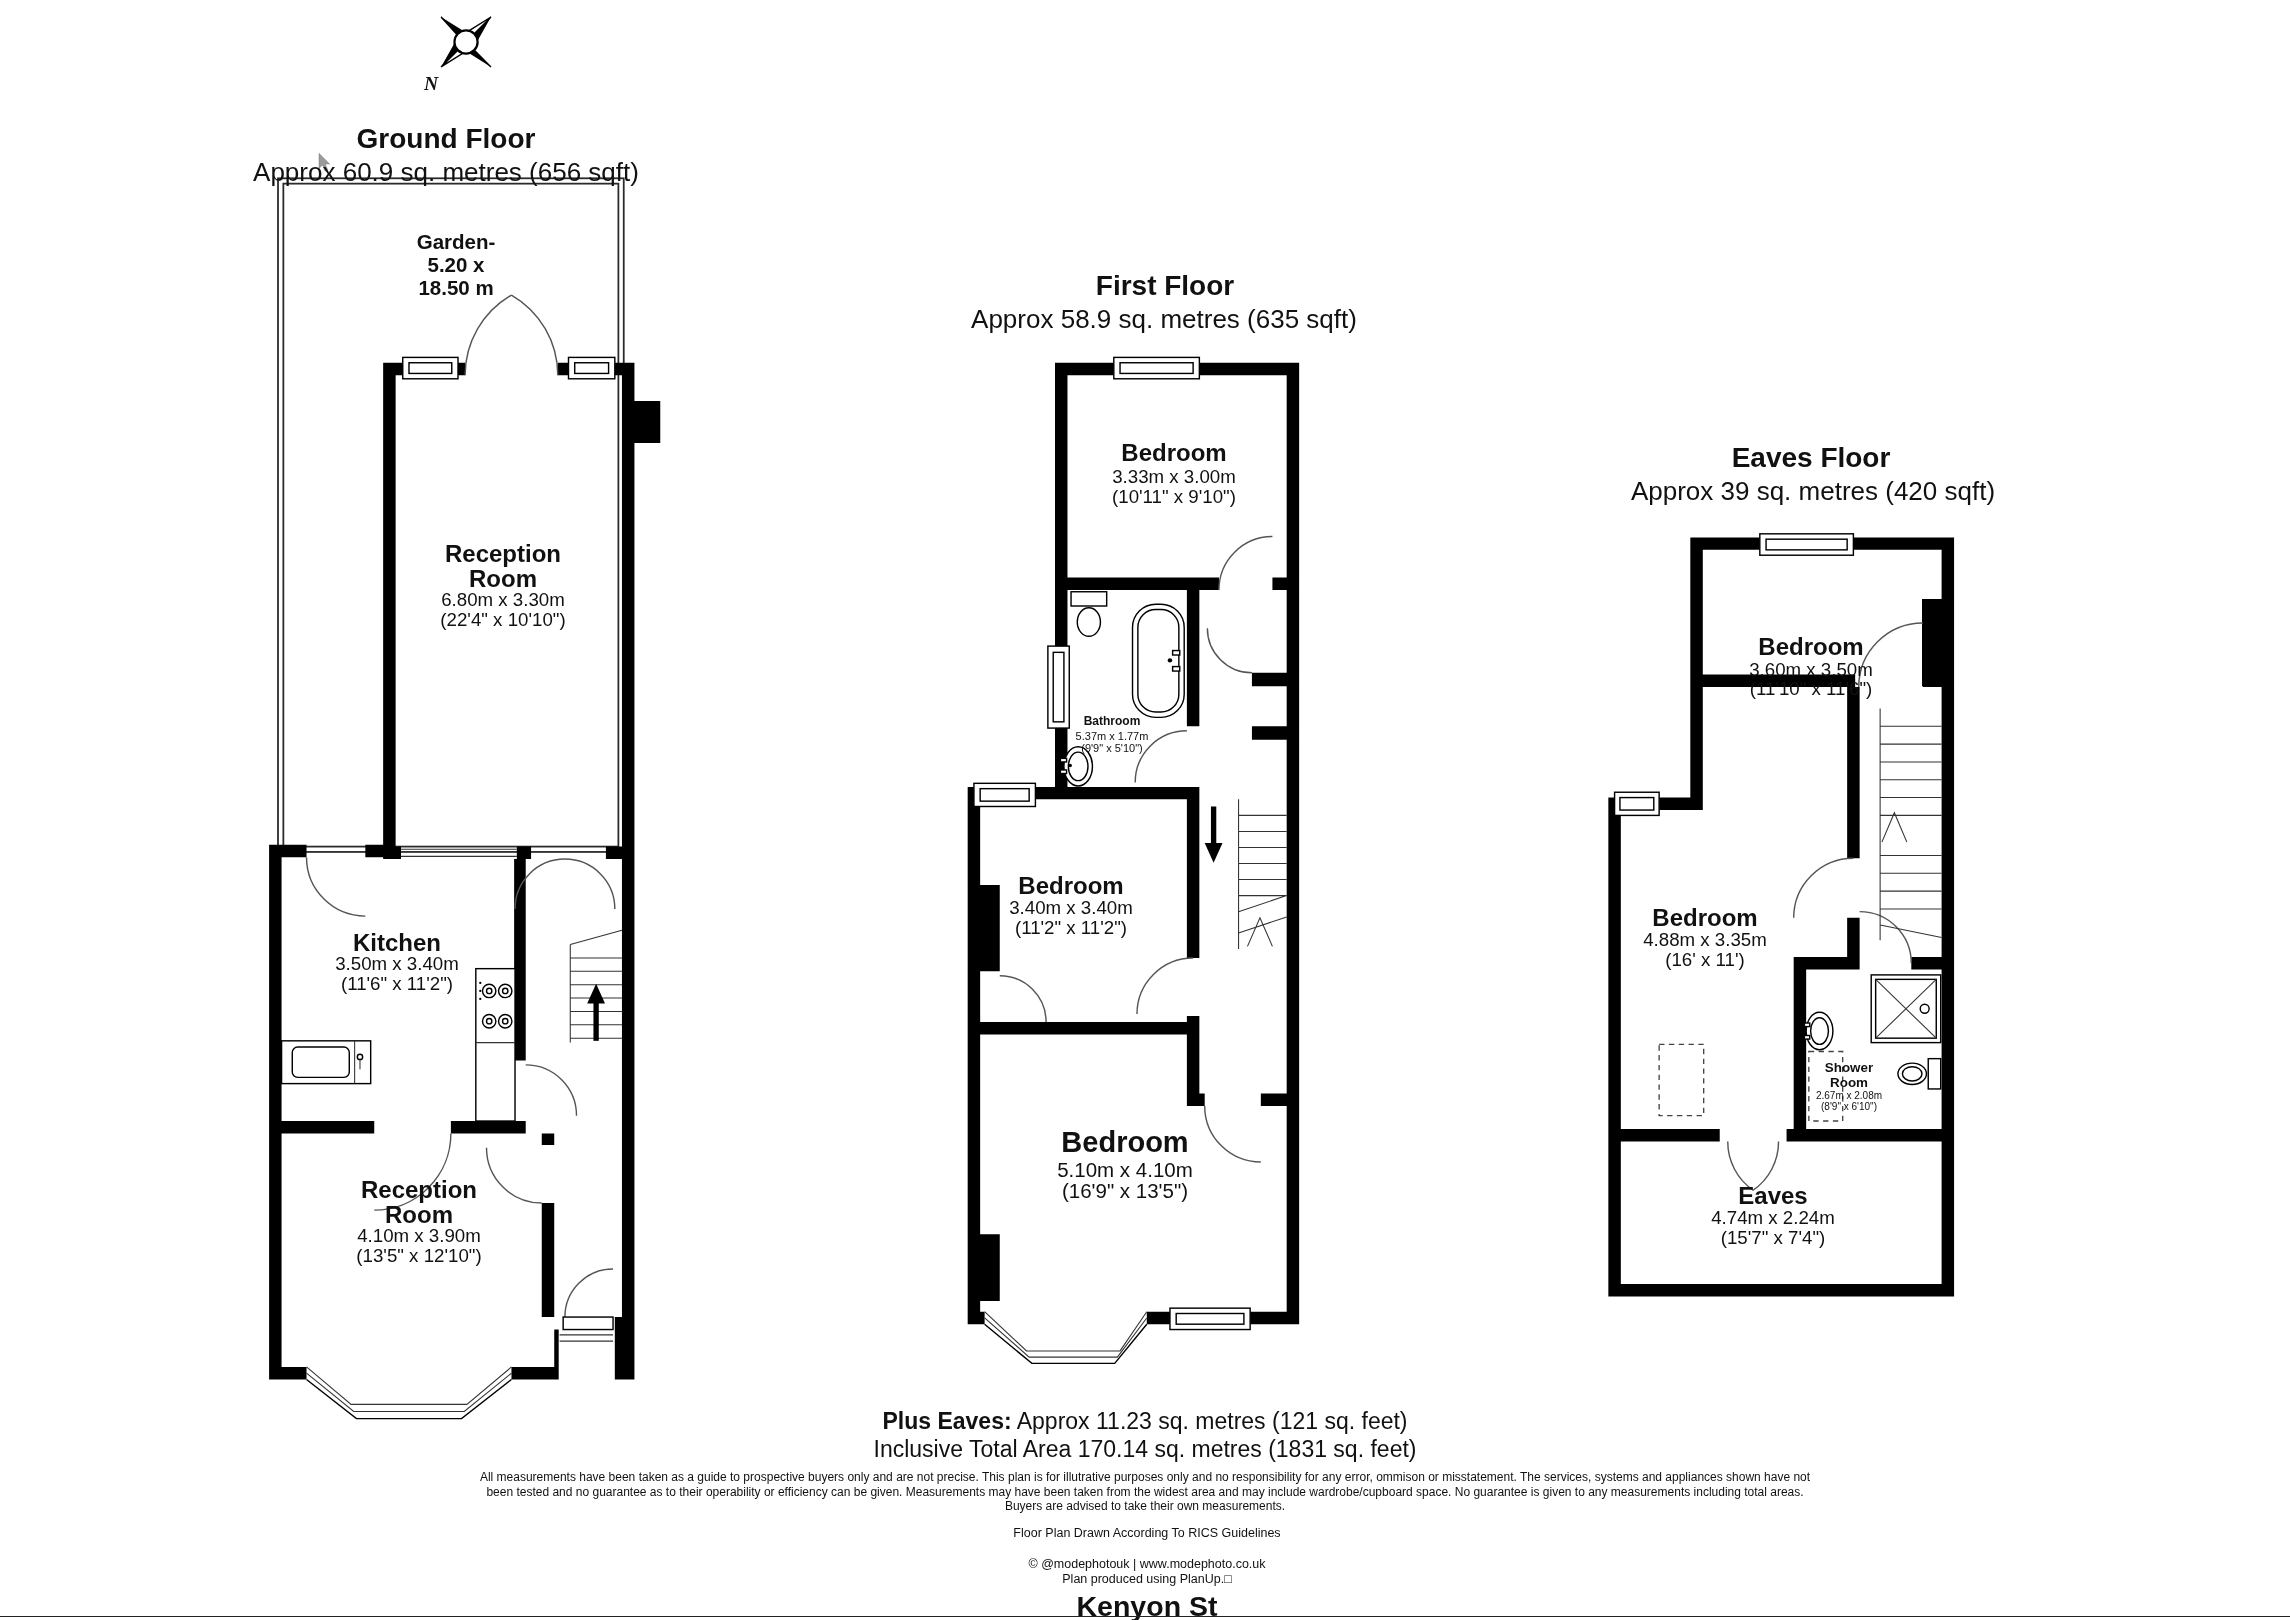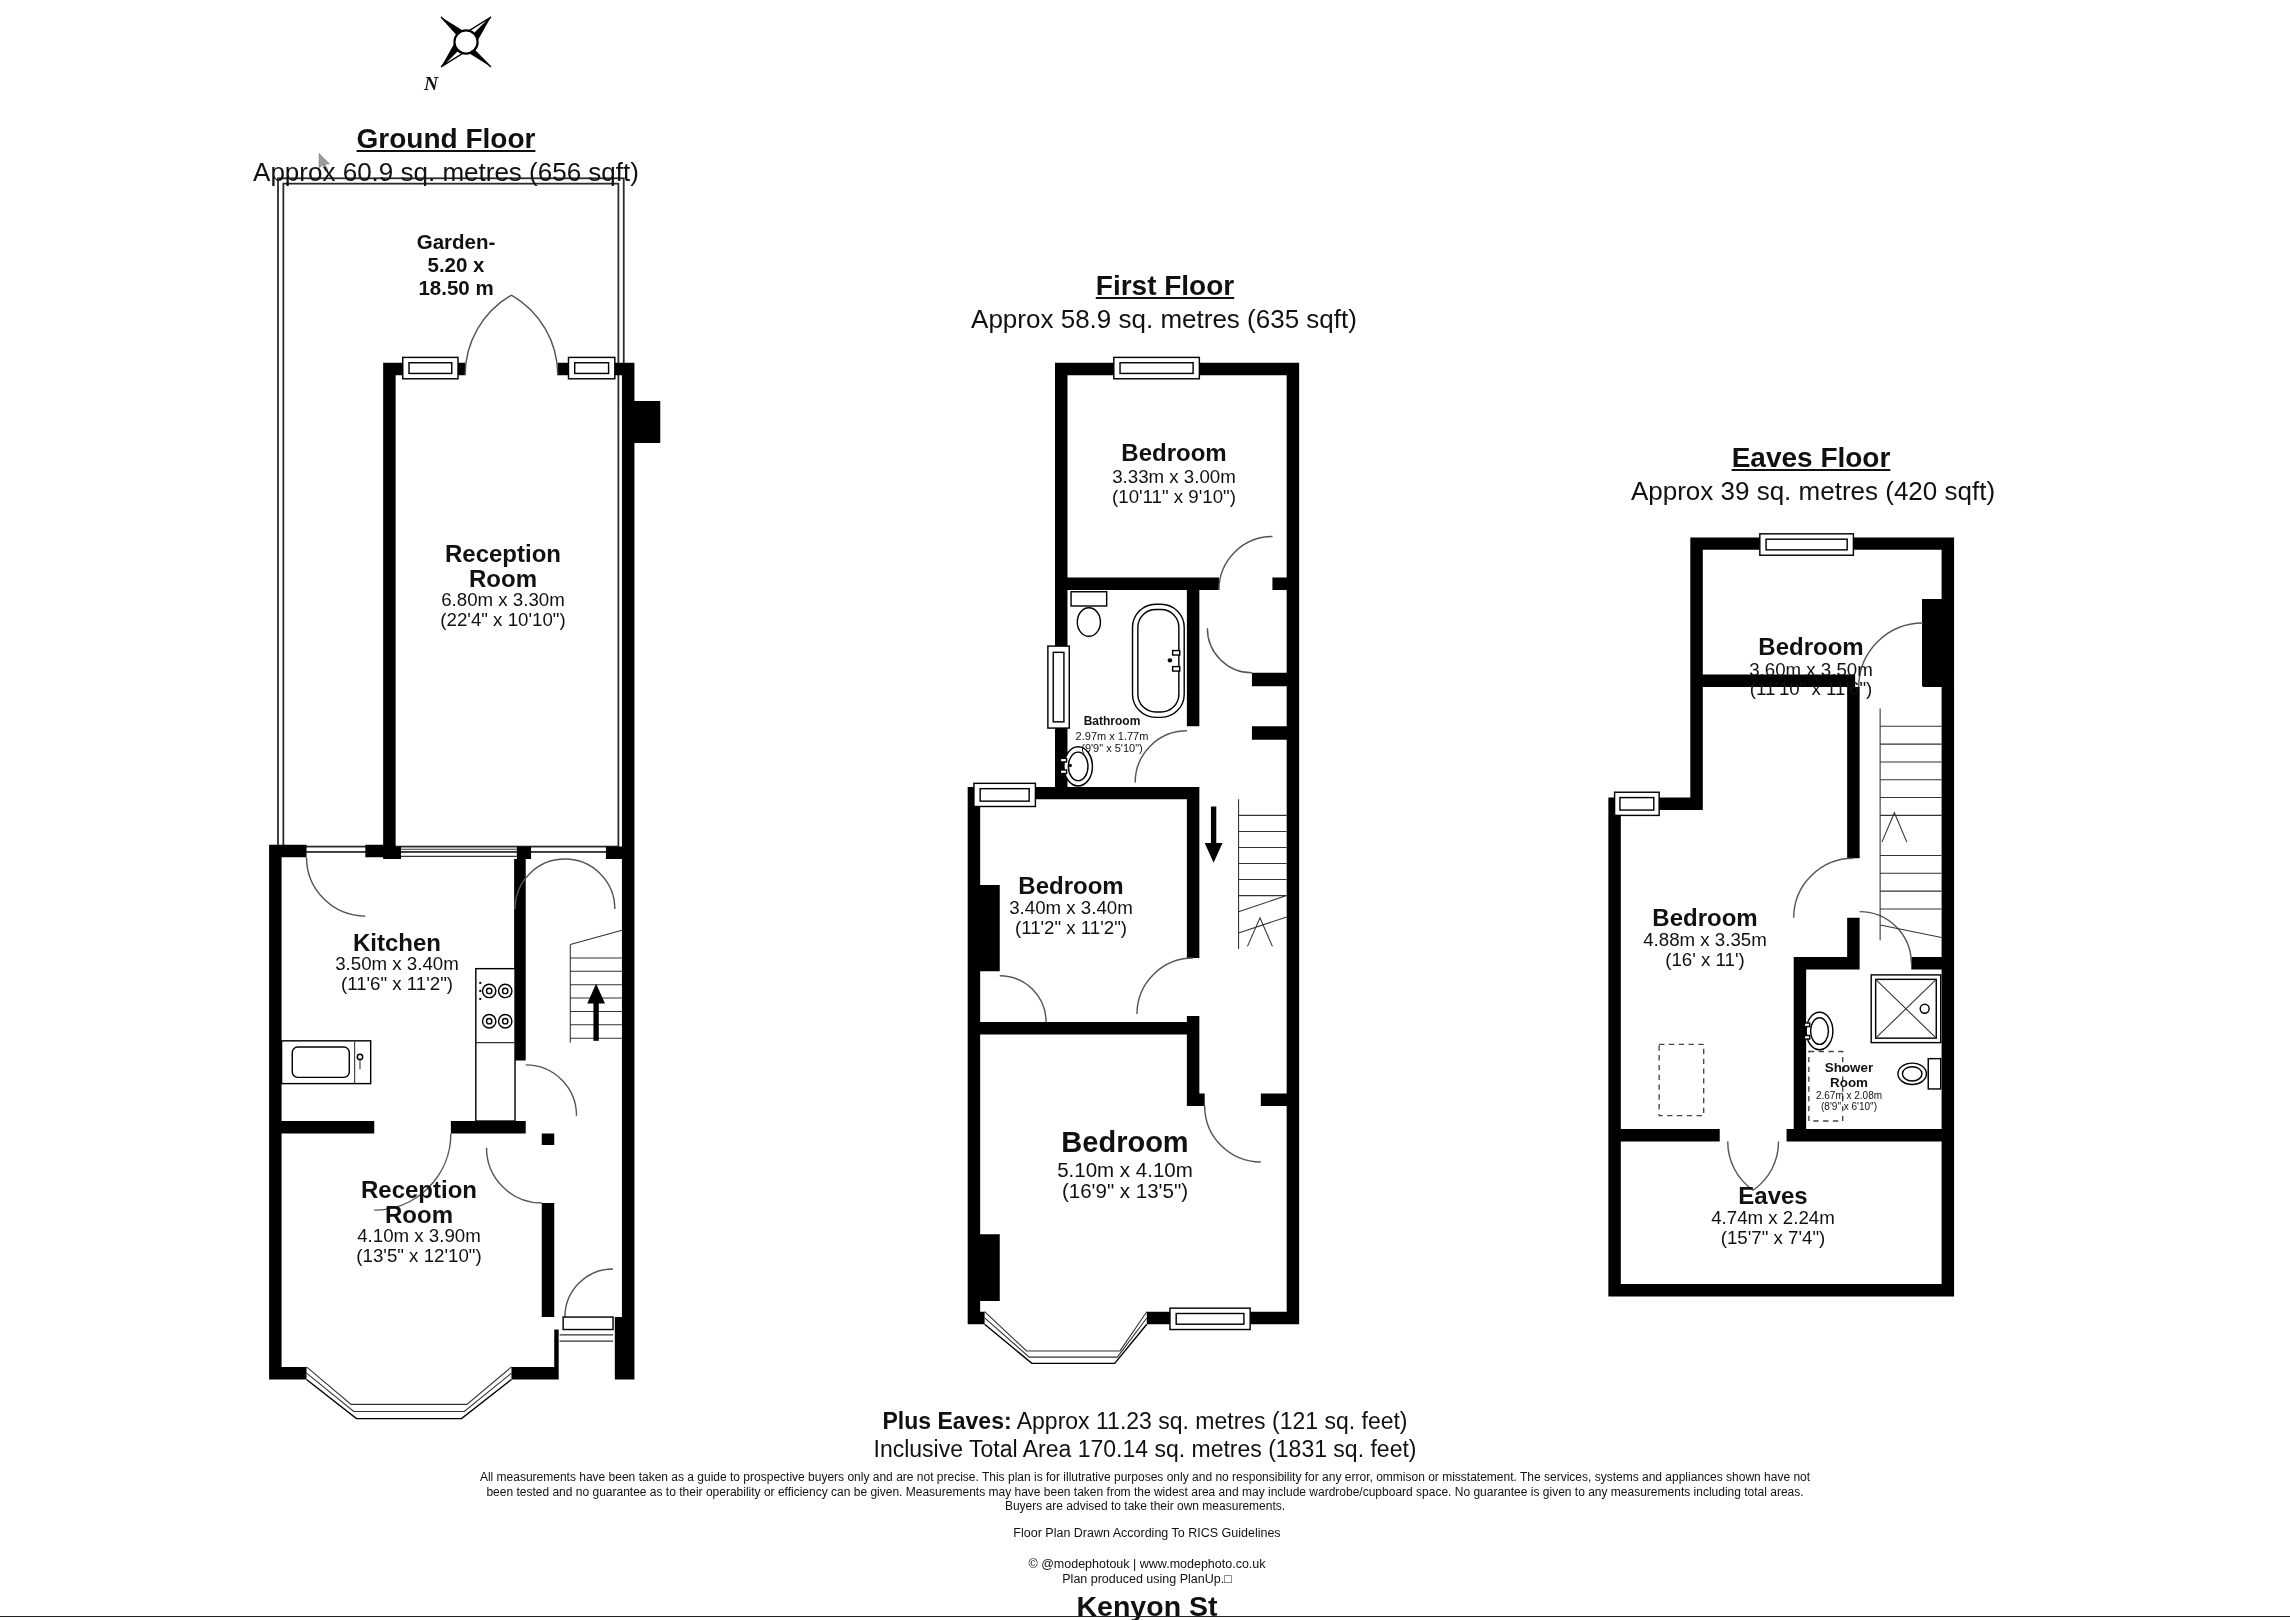--- a/index.html
+++ b/index.html
@@ -1,20 +1,20 @@
 <!DOCTYPE html>
 <html style="font-size:14.3px"><head>
 <meta charset="utf-8">
 <style>
   html,body{margin:0;padding:0;background:#fff;}
   .canvas{position:relative;width:2290px;height:1621px;background:#ffffff;
           font-family:"Liberation Sans",sans-serif;color:#111;overflow:hidden;}
   svg{position:absolute;left:0;top:0;}
   .t{position:absolute;transform:translateX(-50%);text-align:center;white-space:nowrap;color:#111;}
-  .fl-title{font-size:28px;font-weight:bold;text-decoration:underline;}
+  .fl-title{font-size:28px;font-weight:bold;}
   .fl-sub{font-size:26px;}
   .room{font-size:24px;font-weight:bold;}
   .roombig{font-size:29px;font-weight:bold;}
   .dims{font-size:18.7px;}
   .dimsbig{font-size:20.5px;}
   .roomsm{font-size:12px;font-weight:bold;}
   .dimssm{font-size:11px;}
   .roomxs{font-size:13.4px;font-weight:bold;}
   .dimsxs{font-size:10px;}
   .garden{font-size:20.5px;font-weight:bold;}
@@ -257,21 +257,21 @@
 <div class="t room" style="left:419px;top:1201px">Room</div>
 <div class="t dims" style="left:419px;top:1225px">4.10m x 3.90m</div>
 <div class="t dims" style="left:419px;top:1245px">(13'5" x 12'10")</div>
 
 <div class="t fl-title" style="left:1165px;top:270px">First Floor</div>
 <div class="t fl-sub" style="left:1164px;top:304px">Approx 58.9 sq. metres (635 sqft)</div>
 <div class="t room" style="left:1174px;top:439px">Bedroom</div>
 <div class="t dims" style="left:1174px;top:466px">3.33m x 3.00m</div>
 <div class="t dims" style="left:1174px;top:486px">(10'11" x 9'10")</div>
 <div class="t roomsm" style="left:1112px;top:714px">Bathroom</div>
-<div class="t dimssm" style="left:1112px;top:730px">2.97m x 1.77m</div>
+<div class="t dimssm" style="left:1112px;top:730px">5.37m x 1.77m</div>
 <div class="t dimssm" style="left:1112px;top:742px">(9'9" x 5'10")</div>
 <div class="t room" style="left:1071px;top:872px">Bedroom</div>
 <div class="t dims" style="left:1071px;top:897px">3.40m x 3.40m</div>
 <div class="t dims" style="left:1071px;top:917px">(11'2" x 11'2")</div>
 <div class="t roombig" style="left:1125px;top:1126px">Bedroom</div>
 <div class="t dimsbig" style="left:1125px;top:1158px">5.10m x 4.10m</div>
 <div class="t dimsbig" style="left:1125px;top:1179px">(16'9" x 13'5")</div>
 
 <div class="t fl-title" style="left:1811px;top:442px">Eaves Floor</div>
 <div class="t fl-sub" style="left:1813px;top:476px">Approx 39 sq. metres (420 sqft)</div>

